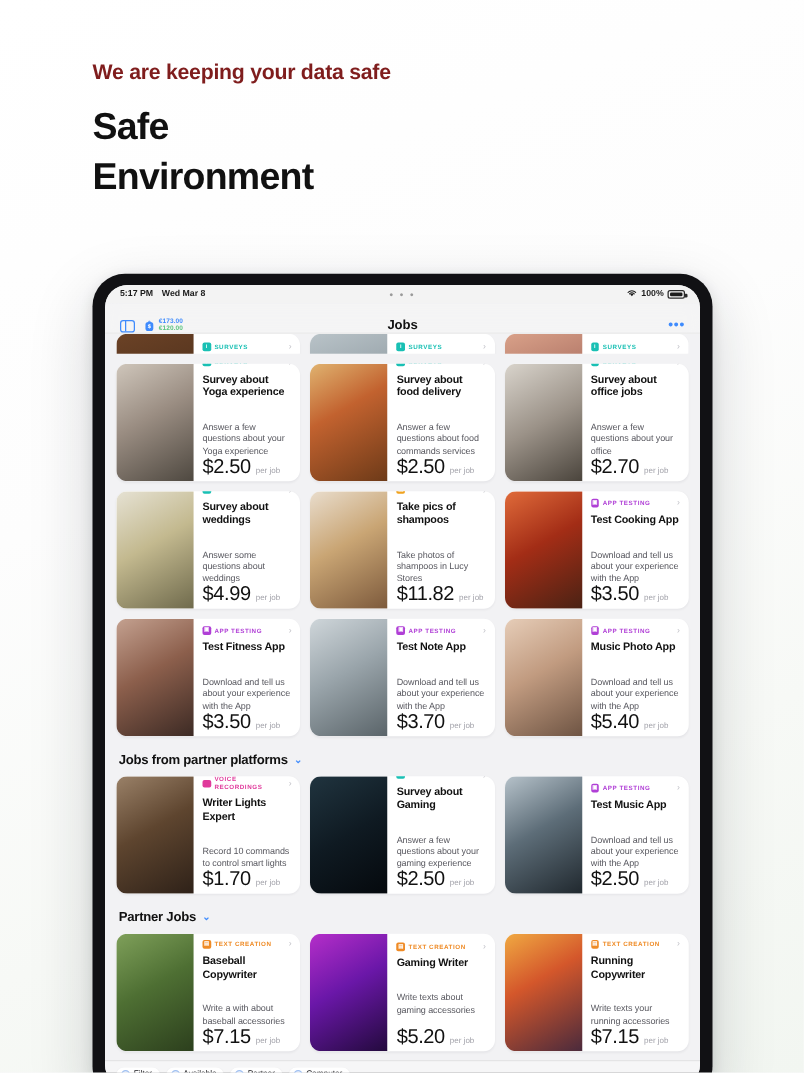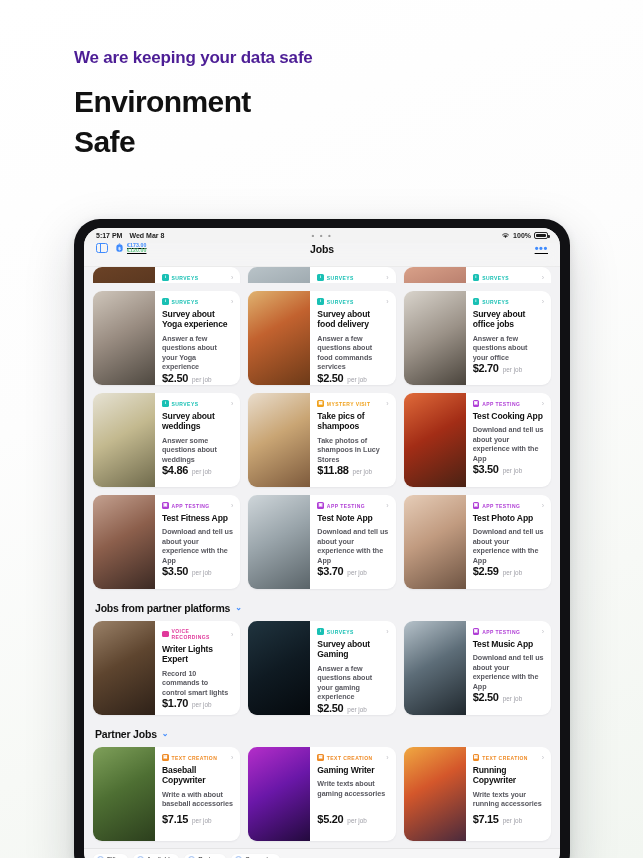--- a/index.html
+++ b/index.html
@@ -6,21 +6,21 @@
   html, body { width: 643px; height: 858px; overflow: hidden; }
   body {
     font-family: "Liberation Sans", sans-serif;
     background: linear-gradient(160deg, #ffffff 0%, #fdfdfd 40%, #f7f9f6 72%, #f2f6f1 100%);
     position: relative;
   }
 
   
   .hero { position: absolute; left: 74px; top: 48px; }
   .hero-eyebrow {
-    font-size: 17px; font-weight: 600; color: #4c1d95; letter-spacing: -0.2px;
+    font-size: 17px; font-weight: 600; color: #7f1d1d; letter-spacing: -0.2px;
     line-height: 1.2;
   }
   .hero-title {
     margin-top: 14px;
     font-size: 30px; font-weight: 700; color: #111111;
     line-height: 1.32; letter-spacing: -0.6px;
   }
 
   
   .tablet {
@@ -55,27 +55,26 @@
   .batt { width: 14px; height: 7px; border: 1px solid #2a2a2a; border-radius: 2px;
           position: relative; }
   .batt::after { content:""; position:absolute; left:1px; top:1px; bottom:1px; right:1px;
           background:#1b1b1b; border-radius:1px; }
   .batt::before { content:""; position:absolute; right:-2.5px; top:2px; width:1.5px; height:3px;
           background:#2a2a2a; border-radius:0 1px 1px 0;}
 
   
   .navbar {
     height: 24px;
-    display: flex; align-items: flex-start;
+    display: flex; align-items: flex-end;
     padding: 0 12px;
     background: rgba(244,244,245,0.86);
     backdrop-filter: blur(6px);
     position: relative; z-index: 4;
     border-bottom: 0.5px solid rgba(0,0,0,0.04);
-    text-decoration: underline;
   }
   .nav-left { display: flex; align-items: center; gap: 7px; }
   .sidebar-icon {
     width: 12px; height: 10px; border: 1.3px solid #3f8bfd; border-radius: 2.5px;
     position: relative;
   }
   .sidebar-icon::after {
     content: ""; position: absolute; left: 3.2px; top: -0.5px; bottom: -0.5px;
     width: 1.3px; background: #3f8bfd;
   }
@@ -108,38 +107,37 @@
   
   .card {
     background: #ffffff;
     border-radius: 9px;
     overflow: hidden;
     display: flex;
     height: 94px;
     box-shadow: 0 1px 2px rgba(10,20,40,0.055);
   }
   .card-media { width: 62px; flex: 0 0 62px; position: relative; overflow: hidden; }
-  .card-body { flex: 1; padding: 7px 7px 16px 7px; display: flex; flex-direction: column; min-width: 0;}
+  .card-body { flex: 1; padding: 7px 7px 2px 7px; display: flex; flex-direction: column; min-width: 0; justify-content: flex-end;}
   .cat-row { display: flex; align-items: center; gap: 3px; }
   .cat-badge { width: 6.5px; height: 6.5px; border-radius: 1.6px; flex: 0 0 auto;
                display:flex; align-items:center; justify-content:center; }
   .cat-badge span { color:#fff; font-size:4.4px; font-weight:800; line-height:1; }
   .cat-label { font-size: 5px; font-weight: 800; letter-spacing: 0.45px; text-transform: uppercase; }
   .chev { margin-left: auto; color: #c2c2c8; font-size: 7px; line-height: 1; }
   .card-title {
     margin-top: 4px; font-size: 8.6px; font-weight: 700; color: #111;
     line-height: 1.22; letter-spacing: -0.15px;
   }
   .card-desc {
-    margin-top: 4px; font-size: 7.2px; color: #595960; line-height: 1.32;
+    margin-top: 18px; font-size: 7.2px; color: #595960; line-height: 1.32;
     letter-spacing: -0.05px;
-    font-weight: bold;
   }
   .card-price { margin-top: auto; display: flex; align-items: baseline; gap: 4px; }
-  .price { font-size: 11px; font-weight: 700; color: #111; letter-spacing: -0.3px;}
+  .price { font-size: 16px; font-weight: 400; color: #111; letter-spacing: -0.3px;}
   .per { font-size: 6.4px; color: #a0a0a8; font-weight: 500;}
 
   
   .section-head {
     display: flex; align-items: center; gap: 5px;
     margin: 13px 0 7px 2px;
   }
   .section-head .t { font-size: 10.5px; font-weight: 700; color: #111; letter-spacing: -0.2px;}
   .section-head .caret { color: #3f8bfd; font-size: 8px; line-height: 1; font-weight: 700;}
 
@@ -170,22 +168,22 @@
 
   
   .ph { position:absolute; inset:0; }
 </style>
 </head>
 <body>
 
 <div class="hero">
   <div class="hero-eyebrow">We are keeping your data safe</div>
   <div class="hero-title">
+    <div>Safe</div>
     <div>Environment</div>
-    <div>Safe</div>
   </div>
 </div>
 
 <div class="tablet">
   <div class="screen">
 
     <div class="statusbar">
       <div class="sb-left">
         <span>5:17 PM</span>
         <span>Wed Mar 8</span>
@@ -359,41 +357,41 @@
               <div class="cat-row">
                 <span class="cat-badge" style="background:#19c0b4">
                   <span>i</span>
                 </span>
                 <span class="cat-label" style="color:#19c0b4">SURVEYS</span>
                 <span class="chev">›</span>
               </div>
               <div class="card-title">Survey about weddings</div>
               <div class="card-desc">Answer some questions about weddings</div>
               <div class="card-price">
-                <span class="price">$4.86</span>
+                <span class="price">$4.99</span>
                 <span class="per">per job</span>
               </div>
             </div>
           </div>
           <div class="card">
             <div class="card-media">
               <div class="ph" style="background:linear-gradient(150deg,#e9ddcd 0%,#c9a574 45%,#7d5a3c 100%)"></div>
             </div>
             <div class="card-body">
               <div class="cat-row">
                 <span class="cat-badge" style="background:#f0a21e">
                   <span>▤</span>
                 </span>
                 <span class="cat-label" style="color:#f0a21e">MYSTERY VISIT</span>
                 <span class="chev">›</span>
               </div>
               <div class="card-title">Take pics of shampoos</div>
               <div class="card-desc">Take photos of shampoos in Lucy Stores</div>
               <div class="card-price">
-                <span class="price">$11.88</span>
+                <span class="price">$11.82</span>
                 <span class="per">per job</span>
               </div>
             </div>
           </div>
           <div class="card">
             <div class="card-media">
               <div class="ph" style="background:linear-gradient(150deg,#e06b3a 0%,#a32d16 45%,#4a2214 100%)"></div>
             </div>
             <div class="card-body">
               <div class="cat-row">
@@ -458,24 +456,24 @@
               <div class="ph" style="background:linear-gradient(150deg,#e6cdb8 0%,#c19b80 45%,#6e5443 100%)"></div>
             </div>
             <div class="card-body">
               <div class="cat-row">
                 <span class="cat-badge" style="background:#b03fd6">
                   <span>▣</span>
                 </span>
                 <span class="cat-label" style="color:#b03fd6">APP TESTING</span>
                 <span class="chev">›</span>
               </div>
-              <div class="card-title">Test Photo App</div>
+              <div class="card-title">Music Photo App</div>
               <div class="card-desc">Download and tell us about your experience with the App</div>
               <div class="card-price">
-                <span class="price">$2.59</span>
+                <span class="price">$5.40</span>
                 <span class="per">per job</span>
               </div>
             </div>
           </div>
         </div>
         <div class="section-head">
           <span class="t">Jobs from partner platforms</span>
           <span class="caret">⌄</span>
         </div>
         <div class="grid">

